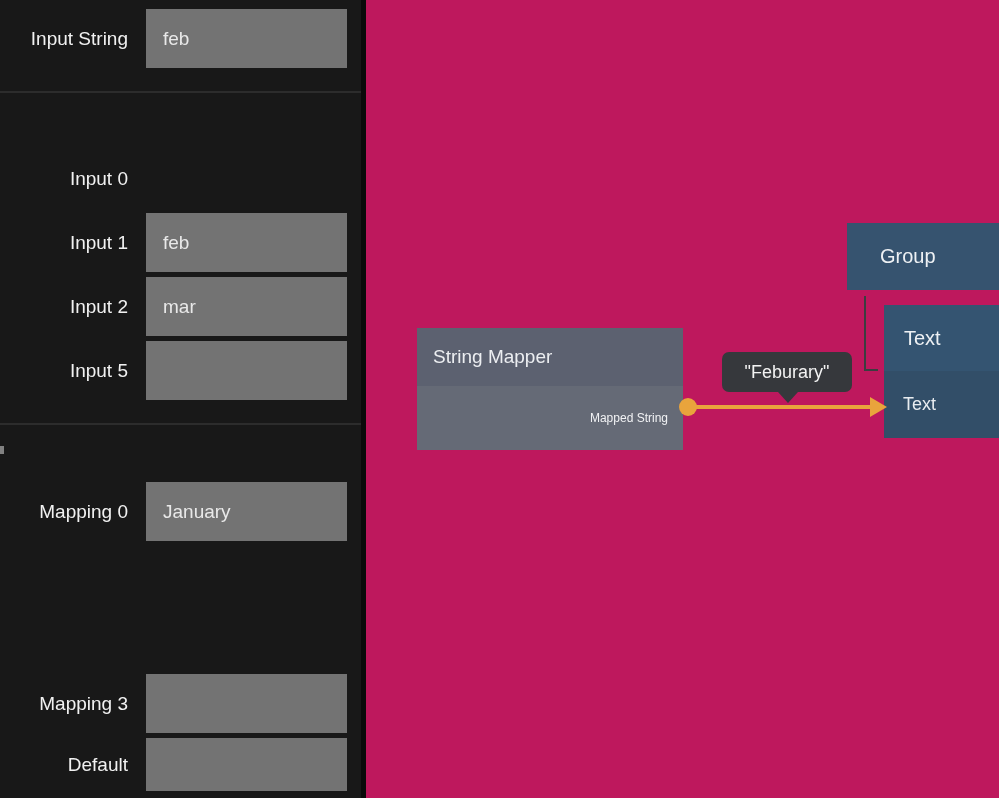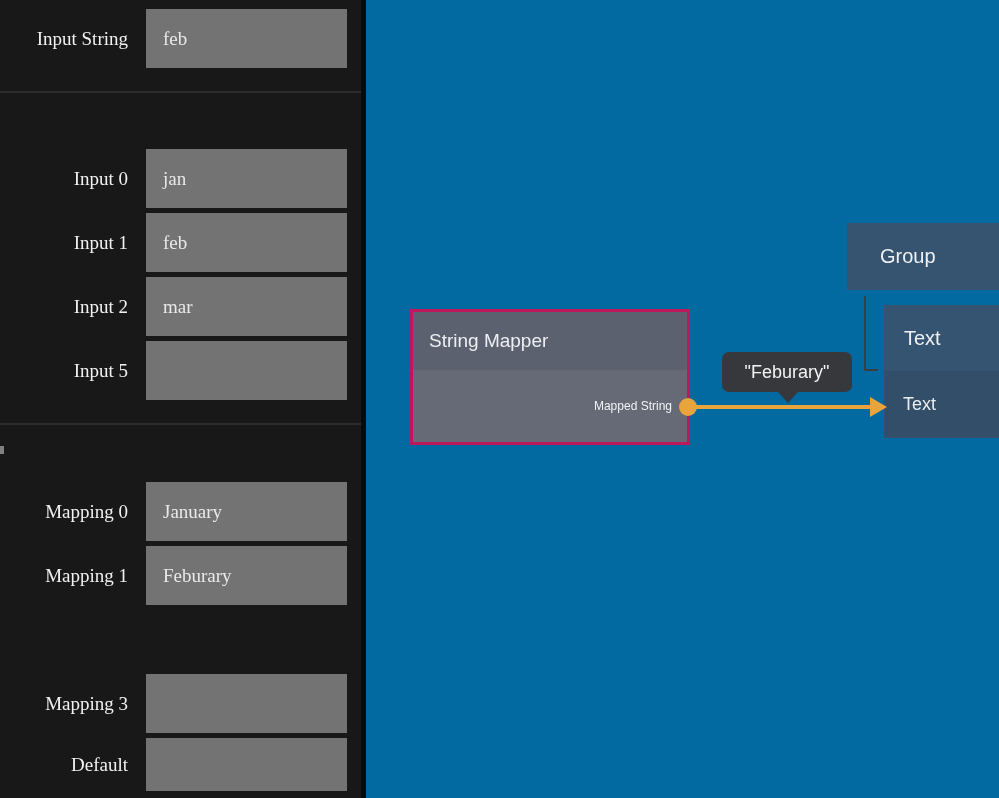--- a/index.html
+++ b/index.html
@@ -19,21 +19,20 @@
     left: 0; top: 0;
     width: 361px; height: 798px;
     background: #181818;
   }
   .prow {
     position: absolute;
     left: 0;
     width: 347px; height: 59px;
     display: flex;
     align-items: center;
-    font-family: Liberation Serif, serif;
   }
   .plabel {
     display: block;
     width: 128px;
     text-align: right;
     font-size: 19px;
     color: #f1f1f1;
     flex: none;
   }
   .pfield {
@@ -68,29 +67,29 @@
     left: 361px; top: 0;
     width: 5px; height: 798px;
     background: #0a0a0a;
   }
 
   
   .canvas {
     position: absolute;
     left: 366px; top: 0;
     width: 633px; height: 798px;
-    background: #0369a1;
+    background: #be185d;
   }
 
   
   .mapper-node {
     position: absolute;
-    left: 44px; top: 309px;
+    left: 44px; top: 321px;
     width: 280px; height: 136px;
-    border: 3px solid #be185d;
+    border: 7px solid #be185d;
     box-sizing: border-box;
     display: flex;
     flex-direction: column;
   }
   .mapper-header {
     height: 58px;
     background: #5c6170;
     display: flex;
     align-items: center;
     padding-left: 16px;
@@ -211,21 +210,20 @@
 
     <div class="prow" style="top:9px">
       <span class="plabel">Input String</span>
       <div class="pfield">feb</div>
     </div>
 
     <div class="hdivider" style="top:91px"></div>
 
     <div class="prow" style="top:149px">
       <span class="plabel">Input 0</span>
-      <div class="pfield">jan</div>
     </div>
     <div class="prow" style="top:213px">
       <span class="plabel">Input 1</span>
       <div class="pfield">feb</div>
     </div>
     <div class="prow" style="top:277px">
       <span class="plabel">Input 2</span>
       <div class="pfield">mar</div>
     </div>
     <div class="prow" style="top:341px">
@@ -233,24 +231,20 @@
       <div class="pfield"></div>
     </div>
 
     <div class="hdivider" style="top:423px"></div>
     <div class="edge-marker"></div>
 
     <div class="prow" style="top:482px">
       <span class="plabel">Mapping 0</span>
       <div class="pfield">January</div>
     </div>
-    <div class="prow" style="top:546px">
-      <span class="plabel">Mapping 1</span>
-      <div class="pfield">Feburary</div>
-    </div>
     <div class="prow" style="top:674px">
       <span class="plabel">Mapping 3</span>
       <div class="pfield"></div>
     </div>
     <div class="prow" style="top:738px;height:53px">
       <span class="plabel">Default</span>
       <div class="pfield"></div>
     </div>
 
   </aside>

